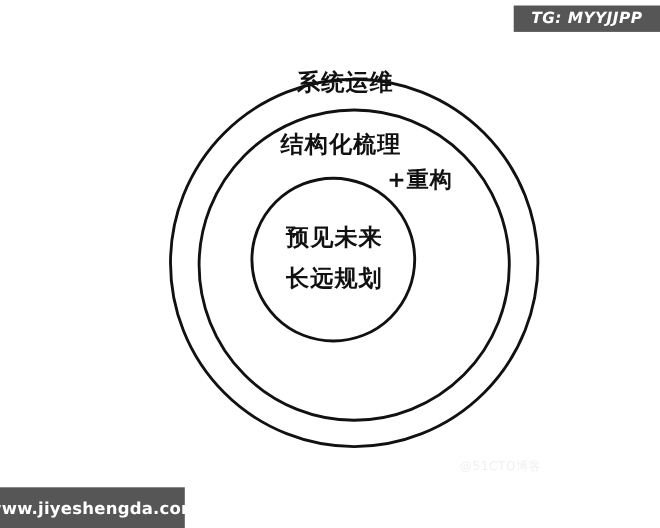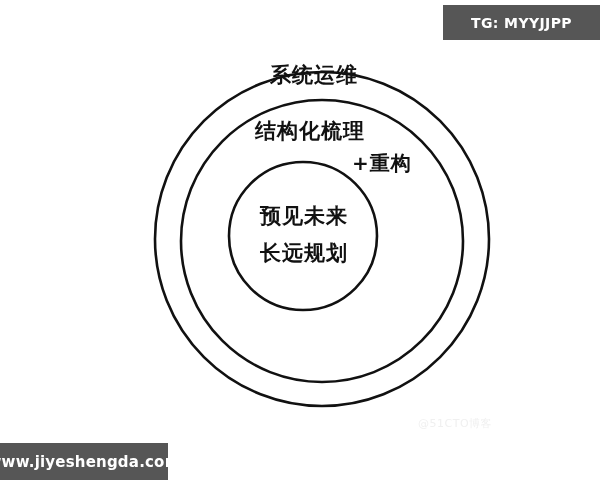--- a/index.html
+++ b/index.html
@@ -89,24 +89,25 @@
     background: #565656;
     color: #ffffff;
     display: flex;
     align-items: center;
     justify-content: center;
     font-weight: 700;
   }
   #badge-tg {
     right: 0;
     top: 5px;
-    height: 35px;
-    padding: 0 28px;
+    height: 24px;
+    padding: 0 16px;
     font-size: 14px;
     letter-spacing: 0.4px;
+    font-style: italic;
   }
   #badge-site {
     left: 0;
     bottom: 0;
     width: 168px;
     height: 37px;
     font-size: 15px;
     letter-spacing: 0.2px;
   }
 

